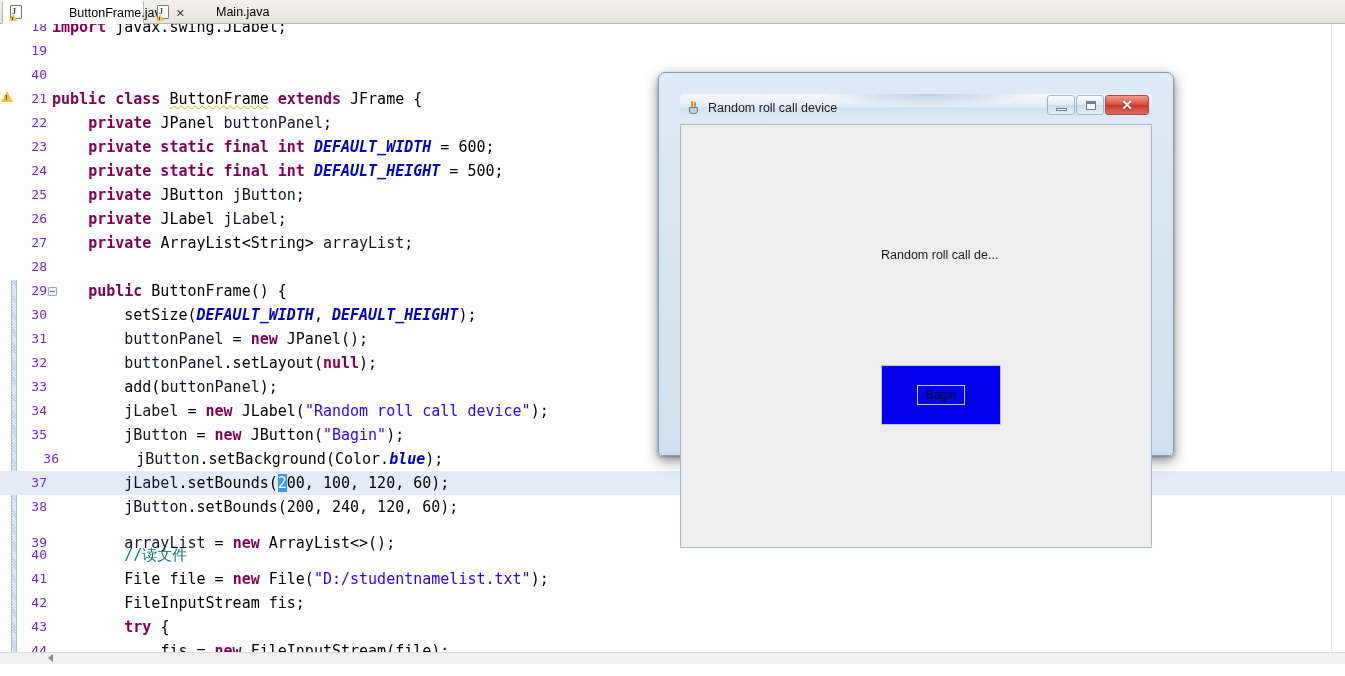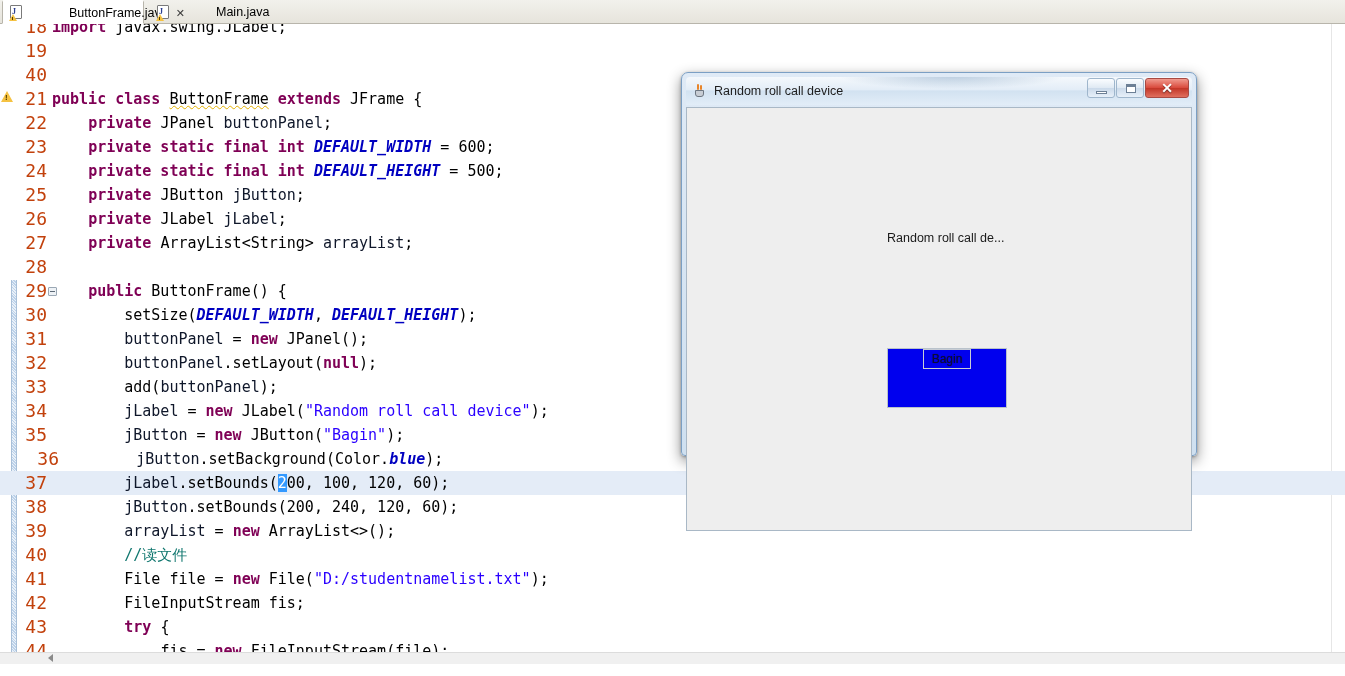--- a/index.html
+++ b/index.html
@@ -120,23 +120,23 @@
   .line {
     position: absolute; left: 0;
     width: 1345px; height: 24px;
     white-space: pre;
   }
   .line.current { background: #e4ecf7; }
   .lineno {
     position: absolute; left: 17px;
     width: 30px;
     text-align: right;
-    color: #c2410c;
+    color: #6d28d9;
     font-family: "DejaVu Sans Mono", monospace;
-    font-size: 18px;
+    font-size: 13px;
   }
   .codetext {
     position: absolute; left: 52px;
     color: #000;
     font-family: "DejaVu Sans Mono", monospace;
     font-size: 15px;
     white-space: pre;
   }
   .warn-marker {
     position: absolute; left: 1px; top: 4px;
@@ -191,27 +191,27 @@
     position: absolute; left: 48px; top: 1px;
     width: 0; height: 0;
     border-top: 4px solid transparent;
     border-bottom: 4px solid transparent;
     border-right: 5px solid #8a8a8a;
   }
 
   
   .swingwin {
     position: absolute;
-    left: 681px; top: 72px;
+    left: 658px; top: 72px;
     width: 516px; height: 384px;
     border-radius: 7px 7px 4px 4px;
     background: linear-gradient(#dfeaf6, #cfe0f0);
     border: 1px solid #7b9fc4;
     box-shadow: 0 5px 14px rgba(0,0,0,0.45), 0 1px 3px rgba(0,0,0,0.3);
-    padding: 4px;
+    padding: 21px;
   }
   .swing-titlebar {
     position: relative;
     height: 28px;
     border-radius: 4px 4px 0 0;
     background: linear-gradient(180deg, #f4f8fc 0%, #e3edf7 45%, #d2e2f1 50%, #e2edf8 100%);
     display: flex; align-items: center;
     padding-left: 6px;
     overflow: hidden;
   }
@@ -312,21 +312,21 @@
     color: #1a1a1a;
     white-space: nowrap;
     overflow: hidden;
   }
   .swing-button {
     position: absolute;
     left: 200px; top: 240px;
     width: 120px; height: 60px;
     background: #0000ee;
     border: 1px solid #b9c2cb;
-    display: flex; align-items: flex-start; justify-content: center;
+    display: flex; align-items: center; justify-content: center;
     cursor: pointer;
   }
   .swing-button .focusring {
     border: 1px solid #c8cdd3;
     padding: 2px 8px;
     font-family: "Liberation Sans", sans-serif;
     font-size: 12px;
     color: #0d0d33;
     text-shadow: 0 0 1px rgba(0,0,0,0.6);
   }
@@ -375,21 +375,21 @@
         <div class="line" style="top: 255px;"><span class="fold-marker"></span><span class="lineno">29</span><span class="codetext"><span class="plain">    </span><span class="kw">public </span><span class="plain">ButtonFrame() {</span></span></div>
         <div class="line" style="top: 279px;"><span class="lineno">30</span><span class="codetext"><span class="plain">        setSize(</span><span class="sfld">DEFAULT_WIDTH</span><span class="plain">, </span><span class="sfld">DEFAULT_HEIGHT</span><span class="plain">);</span></span></div>
         <div class="line" style="top: 303px;"><span class="lineno">31</span><span class="codetext"><span class="plain">        </span><span class="fld">buttonPanel</span><span class="plain"> = </span><span class="kw">new </span><span class="plain">JPanel();</span></span></div>
         <div class="line" style="top: 327px;"><span class="lineno">32</span><span class="codetext"><span class="plain">        </span><span class="fld">buttonPanel</span><span class="plain">.setLayout(</span><span class="kw">null</span><span class="plain">);</span></span></div>
         <div class="line" style="top: 351px;"><span class="lineno">33</span><span class="codetext"><span class="plain">        add(</span><span class="fld">buttonPanel</span><span class="plain">);</span></span></div>
         <div class="line" style="top: 375px;"><span class="lineno">34</span><span class="codetext"><span class="plain">        </span><span class="fld">jLabel</span><span class="plain"> = </span><span class="kw">new </span><span class="plain">JLabel(</span><span class="str">"Random roll call device"</span><span class="plain">);</span></span></div>
         <div class="line" style="top: 399px;"><span class="lineno">35</span><span class="codetext"><span class="plain">        </span><span class="fld">jButton</span><span class="plain"> = </span><span class="kw">new </span><span class="plain">JButton(</span><span class="str">"Bagin"</span><span class="plain">);</span></span></div>
         <div class="line" style="top: 423px; margin-left: 12px;"><span class="lineno">36</span><span class="codetext"><span class="plain">        </span><span class="fld">jButton</span><span class="plain">.setBackground(Color.</span><span class="sfld">blue</span><span class="plain">);</span></span></div>
         <div class="line current" style="top: 447px;"><span class="lineno">37</span><span class="codetext"><span class="plain">        </span><span class="fld">jLabel</span><span class="plain">.setBounds(</span><span class="plain selchar">2</span><span class="plain">00, 100, 120, 60);</span></span></div>
         <div class="line" style="top: 471px;"><span class="lineno">38</span><span class="codetext"><span class="plain">        </span><span class="fld">jButton</span><span class="plain">.setBounds(200, 240, 120, 60);</span></span></div>
-        <div class="line" style="top: 495px;"><span class="lineno">39</span><span class="codetext"><span class="plain">        </span><span class="fld">arrayList</span><span class="plain"> = </span><span class="kw">new </span><span class="plain">ArrayList&lt;&gt;();</span></span></div>
+        <div class="line" style="top: 507px;"><span class="lineno">39</span><span class="codetext"><span class="plain">        </span><span class="fld">arrayList</span><span class="plain"> = </span><span class="kw">new </span><span class="plain">ArrayList&lt;&gt;();</span></span></div>
         <div class="line" style="top: 519px;"><span class="lineno">40</span><span class="codetext"><span class="plain">        </span><span class="cmt">//读文件</span></span></div>
         <div class="line" style="top: 543px;"><span class="lineno">41</span><span class="codetext"><span class="plain">        </span><span class="plain">File </span><span class="plain">file</span><span class="plain"> = </span><span class="kw">new </span><span class="plain">File(</span><span class="str">"D:/studentnamelist.txt"</span><span class="plain">);</span></span></div>
         <div class="line" style="top: 567px;"><span class="lineno">42</span><span class="codetext"><span class="plain">        FileInputStream </span><span class="plain">fis</span><span class="plain">;</span></span></div>
         <div class="line" style="top: 591px;"><span class="lineno">43</span><span class="codetext"><span class="plain">        </span><span class="kw">try </span><span class="plain">{</span></span></div>
         <div class="line" style="top: 615px;"><span class="lineno">44</span><span class="codetext"><span class="plain">            </span><span class="plain">fis</span><span class="plain"> = </span><span class="kw">new </span><span class="plain">FileInputStream(</span><span class="plain">file</span><span class="plain">);</span></span></div>
       </div>
     <div class="hscroll">
       <span class="arrow-left"></span>
     </div>
   </div>

